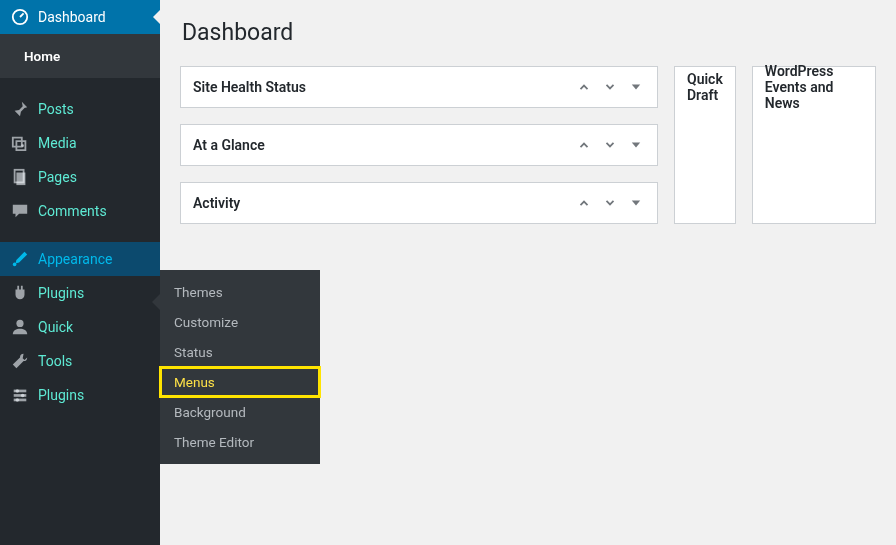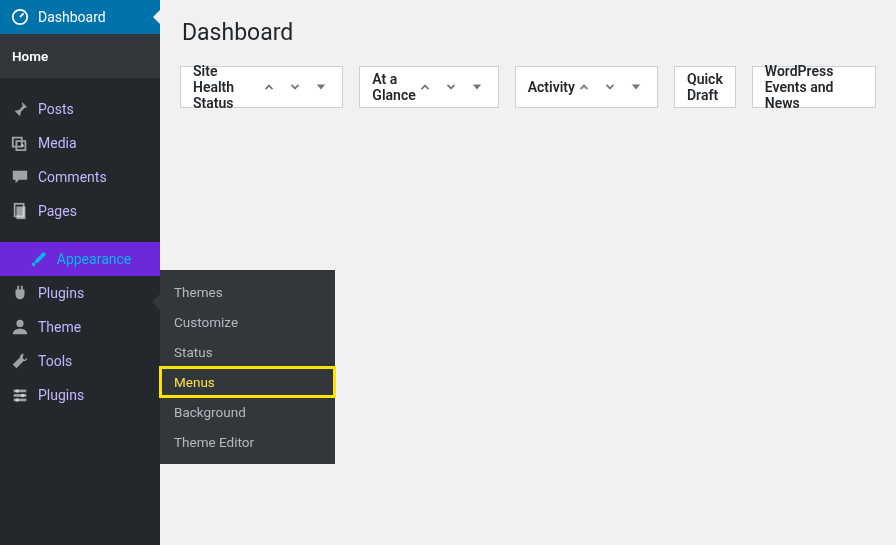--- a/index.html
+++ b/index.html
@@ -12,71 +12,70 @@
   background: #23282d;
   color: #eee;
   font-size: 14px;
 }
 .sidebar-item {
   display: flex;
   align-items: center;
   height: 34px;
   padding: 0 10px;
   cursor: pointer;
-  color: #c4b5fd;
+  color: #5eead4;
   position: relative;
 }
 .sidebar-item .icon {
   width: 20px; height: 20px;
   margin-right: 8px;
   display: inline-flex;
   align-items: center;
   justify-content: center;
   color: rgba(240,245,250,.6);
 }
 .sidebar-item.active {
   background: #0073aa;
   color: #fff;
 }
 .sidebar-item.active .icon { color: #fff; }
 .sidebar-item.hovered {
-  background: #6d28d9;
+  background: #0c4a6e;
   color: #00b9eb;
-  justify-content: center;
 }
 .sidebar-item.hovered .icon { color: #00b9eb; }
 .arrow-notch {
   position: absolute;
   right: -1px;
   top: 50%;
   transform: translateY(-50%);
   width: 0; height: 0;
   border-top: 8px solid transparent;
   border-bottom: 8px solid transparent;
   border-right: 8px solid #f1f1f1;
 }
 .sub-list {
   background: #32373c;
-  padding: 8px 0;
+  padding: 8px 12px;
 }
 .sub-item {
   padding: 6px 12px;
   font-size: 13.5px;
   color: #b4b9be;
   cursor: pointer;
 }
 .sub-item.current {
   color: #fff;
   font-weight: 600;
 }
 .flyout {
   position: absolute;
   left: 160px;
   top: 270px;
-  width: 175px;
+  width: 160px;
   background: #32373c;
   padding: 7px 0;
 }
 .flyout-item {
   padding: 7px 14px;
   font-size: 13.5px;
   color: #b4b9be;
   cursor: pointer;
 }
 .flyout-item.highlight {
@@ -103,21 +102,21 @@
 .page-title {
   font-size: 23px;
   font-weight: 400;
   color: #23282d;
   padding: 9px 0 20px 2px;
 }
 .columns {
   display: flex;
   gap: 16px;
 }
-.col-left { width: 478px; display: flex; flex-direction: row; gap: 16px; }
+.col-left { width: 478px; display: flex; flex-direction: column; gap: 16px; }
 .col-right { flex: 1; display: flex; flex-direction: row; gap: 16px; }
 .metabox {
   background: #fff;
   border: 1px solid #ccd0d4;
 }
 .metabox-header {
   display: flex;
   align-items: center;
   height: 40px;
   padding: 0 12px;
@@ -179,36 +178,36 @@
           <path d="M2 4h10v10H2z M6 8h10v10H6z" fill="none" stroke="currentColor" stroke-width="2"></path>
           <circle cx="13" cy="13" r="1.5"></circle>
         </svg>
     </span>
     <span>Media</span>
   </div>
 
   <div class="sidebar-item">
     <span class="icon">
       <svg width="18" height="18" viewBox="0 0 20 20" fill="currentColor">
-          <path d="M2 3h16v10H9l-4 4v-4H2z"></path>
-        </svg>
-    </span>
-    <span>Comments</span>
-  </div>
-
-  <div class="sidebar-item">
-    <span class="icon">
-      <svg width="18" height="18" viewBox="0 0 20 20" fill="currentColor">
           <rect x="4" y="2" width="10" height="14" fill="none" stroke="currentColor" stroke-width="2"></rect>
           <rect x="6" y="5" width="10" height="14" fill="currentColor"></rect>
         </svg>
     </span>
     <span>Pages</span>
   </div>
 
+  <div class="sidebar-item">
+    <span class="icon">
+      <svg width="18" height="18" viewBox="0 0 20 20" fill="currentColor">
+          <path d="M2 3h16v10H9l-4 4v-4H2z"></path>
+        </svg>
+    </span>
+    <span>Comments</span>
+  </div>
+
   <div style="height:14px"></div>
 
   <div class="sidebar-item hovered">
     <span class="icon">
       <svg width="18" height="18" viewBox="0 0 20 20" fill="currentColor">
           <path d="M15 2l3 3-9 9-4 1 1-4z"></path>
           <circle cx="4" cy="16" r="2"></circle>
         </svg>
     </span>
     <span>Appearance</span>
@@ -223,21 +222,21 @@
     <span>Plugins</span>
   </div>
 
   <div class="sidebar-item">
     <span class="icon">
       <svg width="18" height="18" viewBox="0 0 20 20" fill="currentColor">
           <circle cx="10" cy="6" r="4"></circle>
           <path d="M2 18c0-4 4-6 8-6s8 2 8 6z"></path>
         </svg>
     </span>
-    <span>Theme</span>
+    <span>Quick</span>
   </div>
 
   <div class="sidebar-item">
     <span class="icon">
       <svg width="18" height="18" viewBox="0 0 20 20" fill="currentColor">
           <path d="M14 2a4 4 0 00-4 4l-8 8 4 4 8-8a4 4 0 004-4l-3 3-2-2z"></path>
         </svg>
     </span>
     <span>Tools</span>
   </div>

